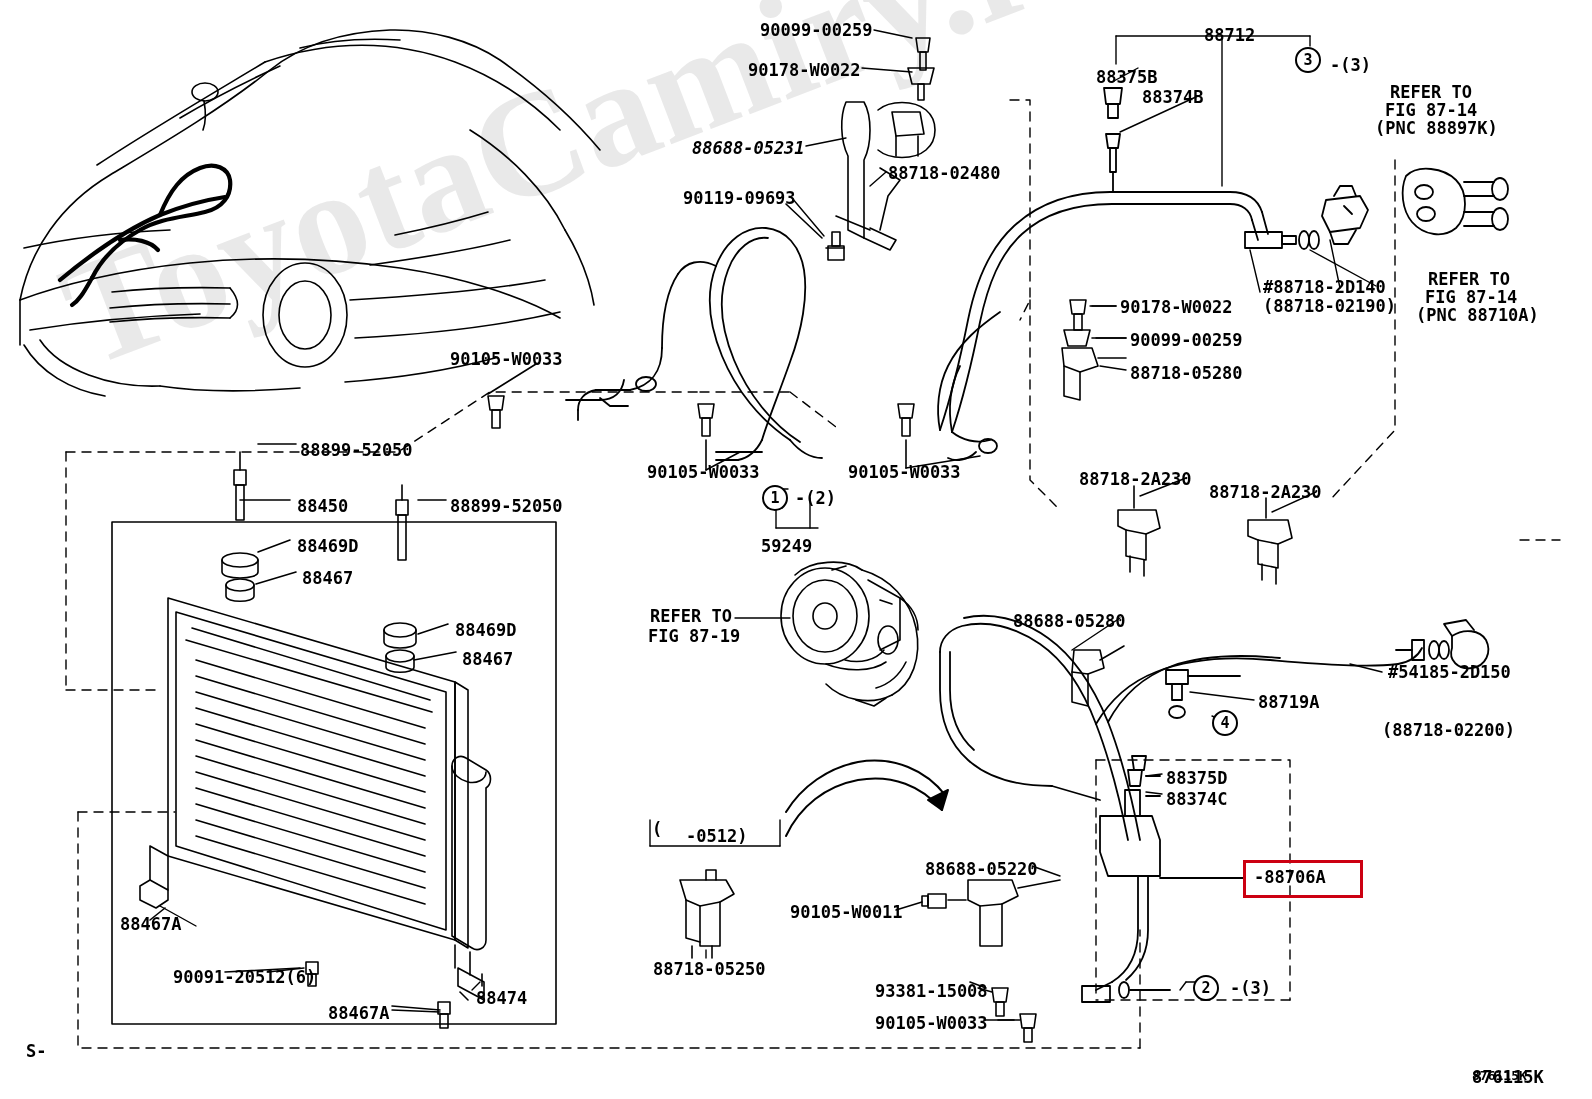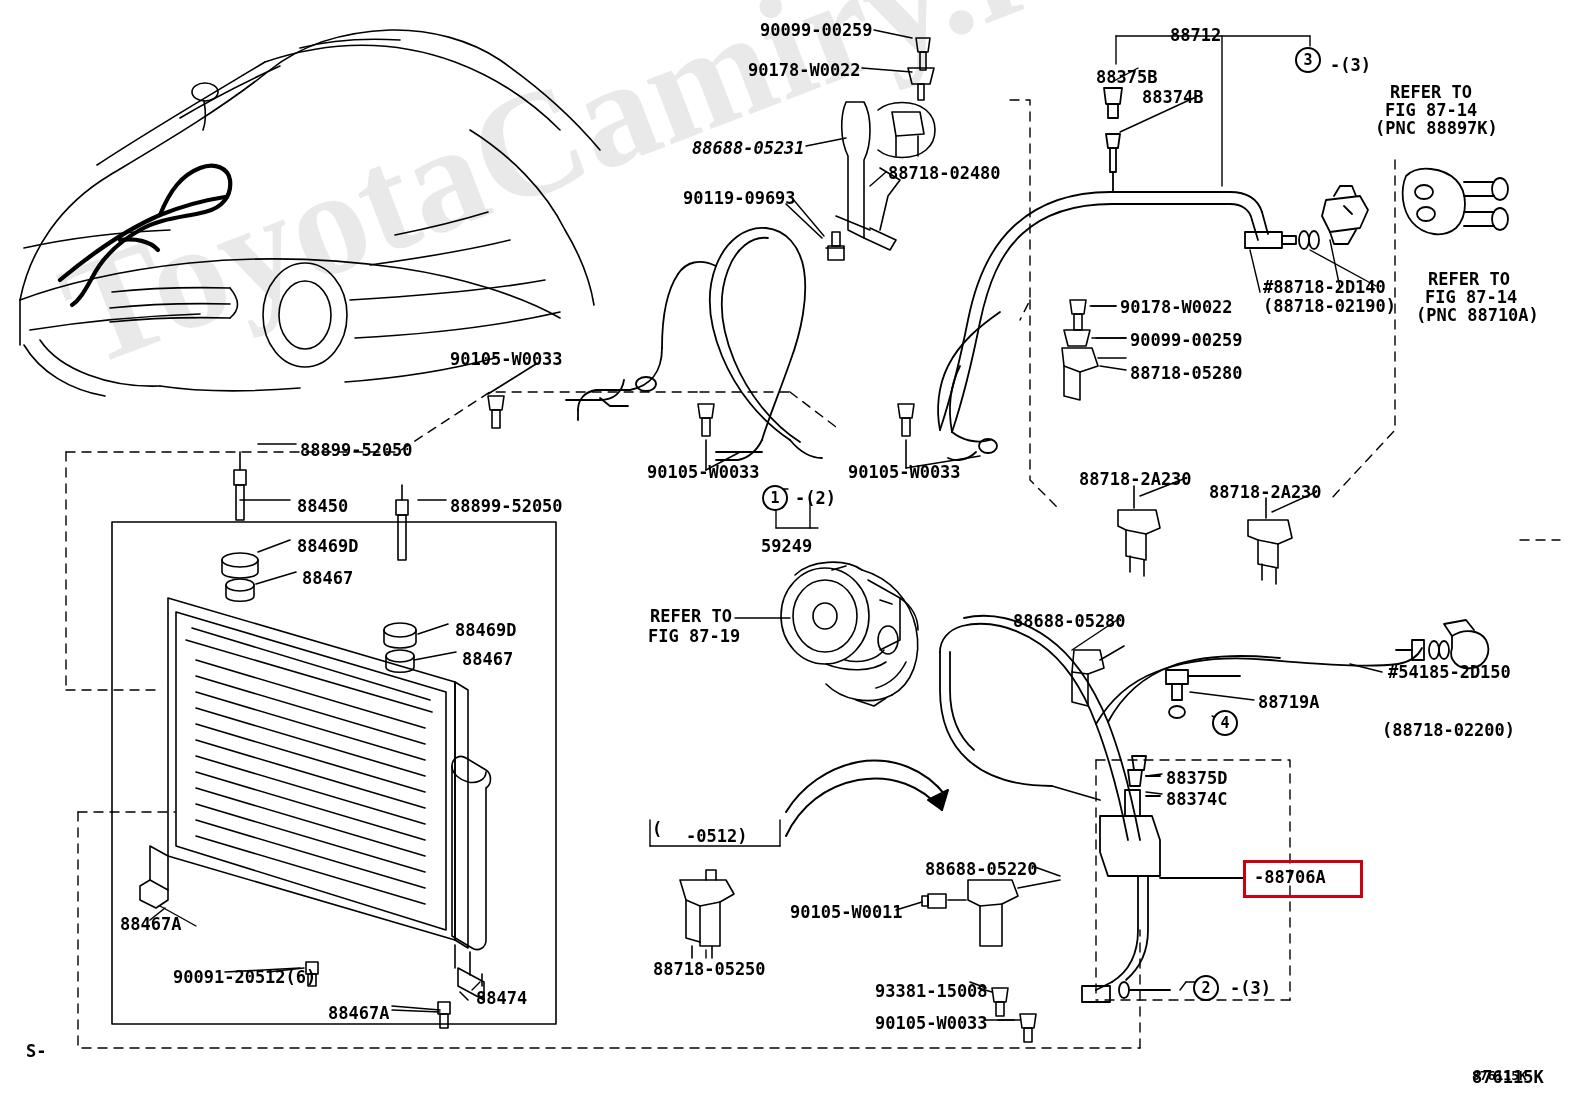--- a/index.html
+++ b/index.html
@@ -455,21 +455,21 @@
       </g>
     </g>
   </svg>
 
   <div class="hl-box" style="left:1243px; top:860px; width:120px; height:38px;"></div>
   <div class="lbl" style="left:1254px; top:868px;">-88706A</div>
 
   <div id="labels-layer">
       <div class="lbl" style="left: 760px; top: 21px;">90099-00259</div>
       <div class="lbl" style="left: 748px; top: 61px;">90178-W0022</div>
-      <div class="lbl" style="left: 1170px; top: 26px;">88712</div>
+      <div class="lbl" style="left: 1204px; top: 26px;">88712</div>
       <div class="lbl" style="left: 1082px; top: 68px; margin-left: 14px;">88375B</div>
       <div class="lbl" style="left: 1142px; top: 88px;">88374B</div>
       <div class="lbl" style="left: 1330px; top: 56px;">-(3)</div>
       <div class="lbl" style="left: 1390px; top: 83px;">REFER TO</div>
       <div class="lbl" style="left: 1385px; top: 101px;">FIG 87-14</div>
       <div class="lbl" style="left: 1375px; top: 119px;">(PNC 88897K)</div>
       <div class="lbl" style="left: 692px; top: 139px; font-style: italic;">88688-05231</div>
       <div class="lbl" style="left: 888px; top: 164px;">88718-02480</div>
       <div class="lbl" style="left: 683px; top: 189px;">90119-09693</div>
       <div class="lbl" style="left: 1428px; top: 270px;">REFER TO</div>

